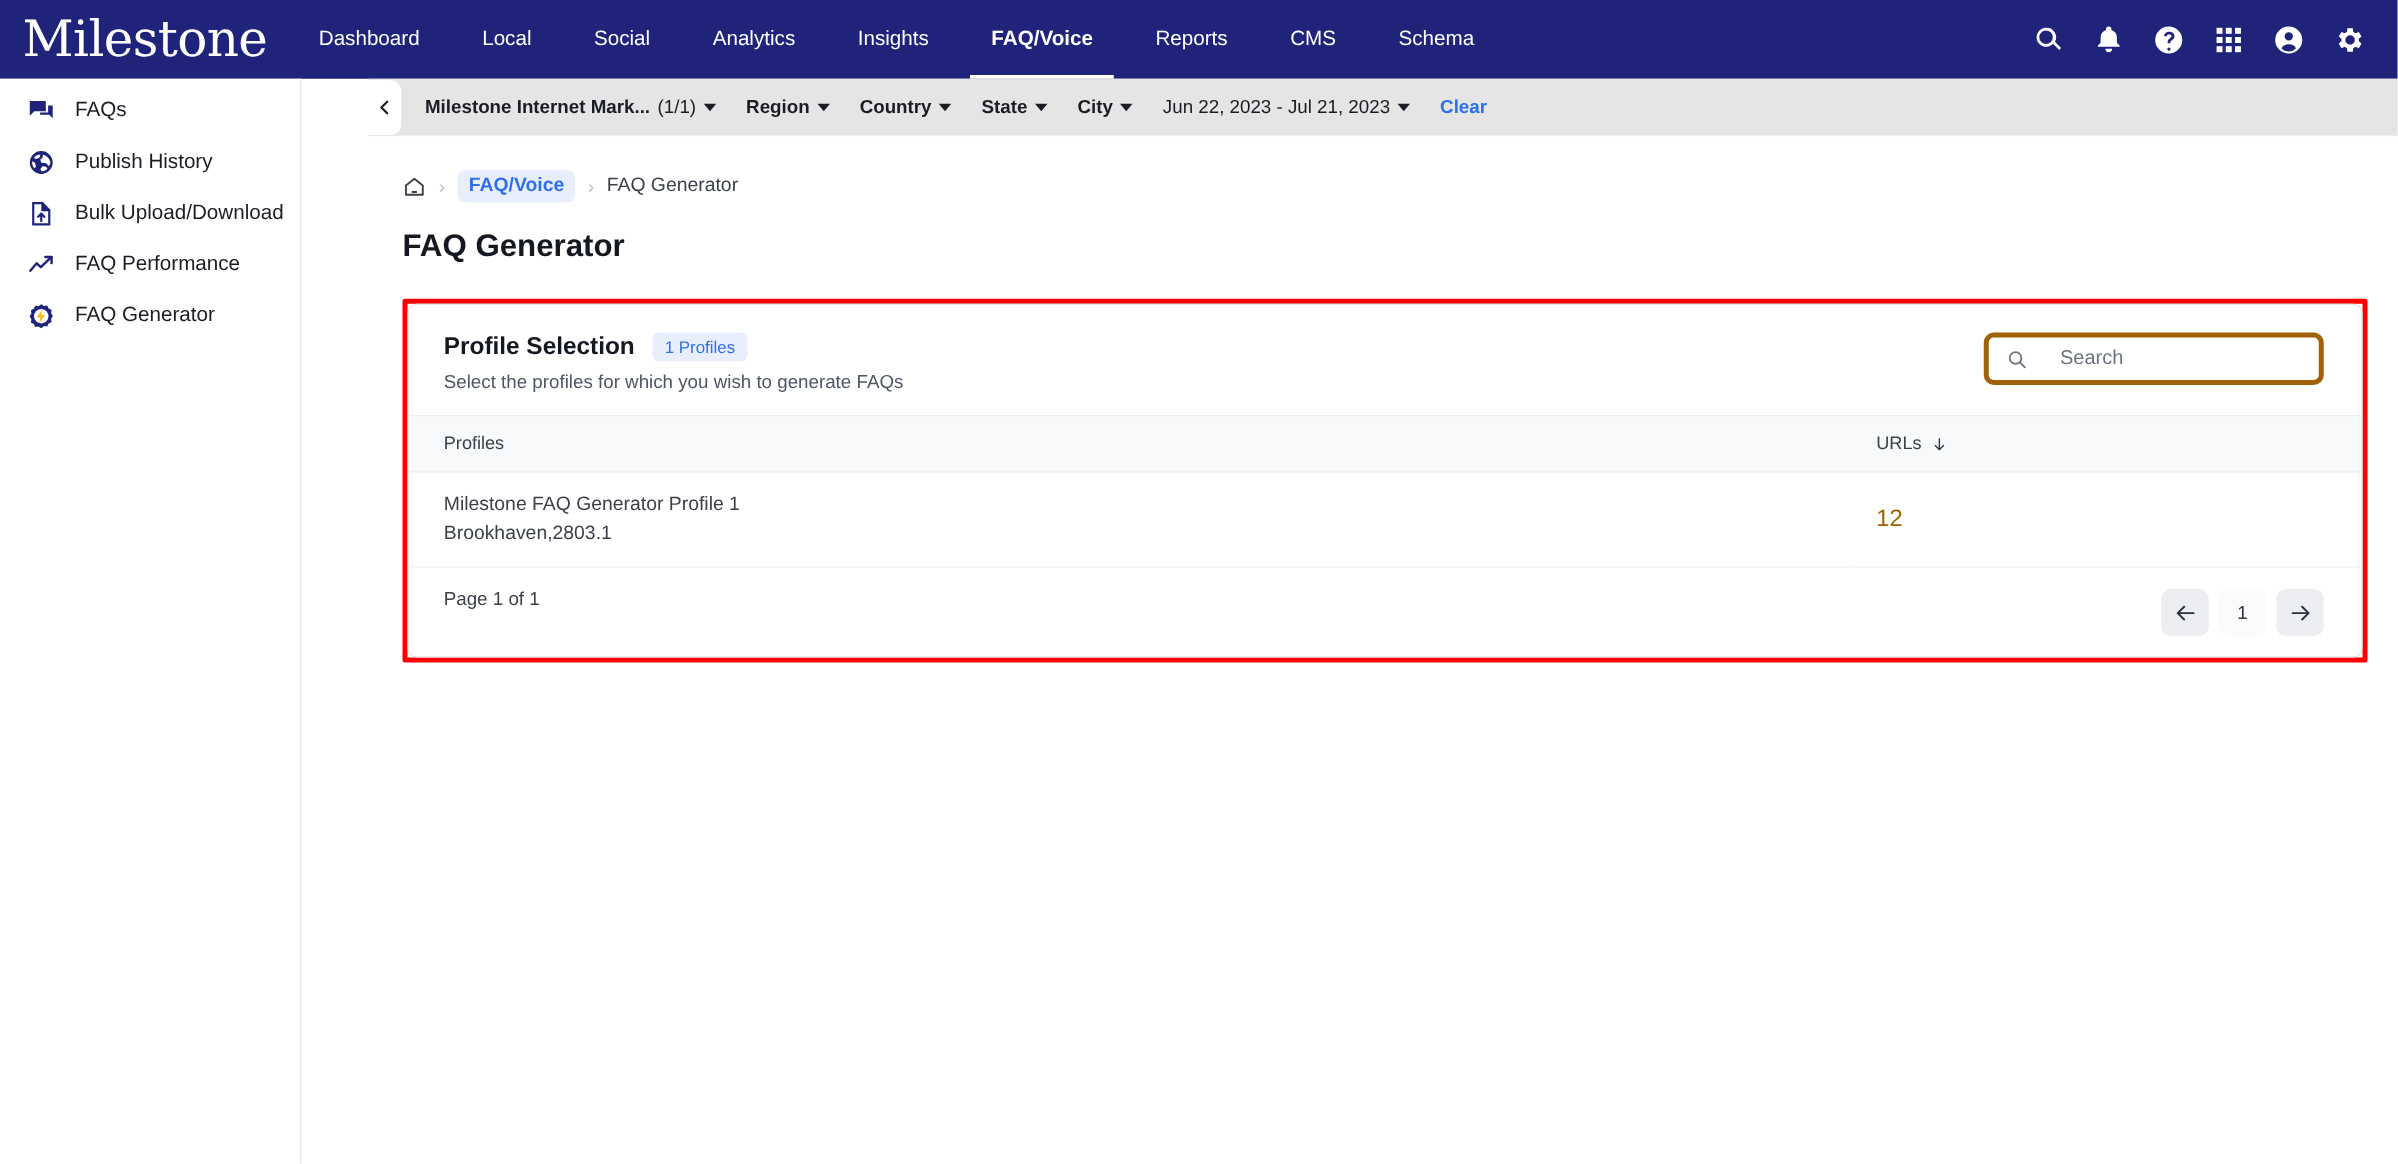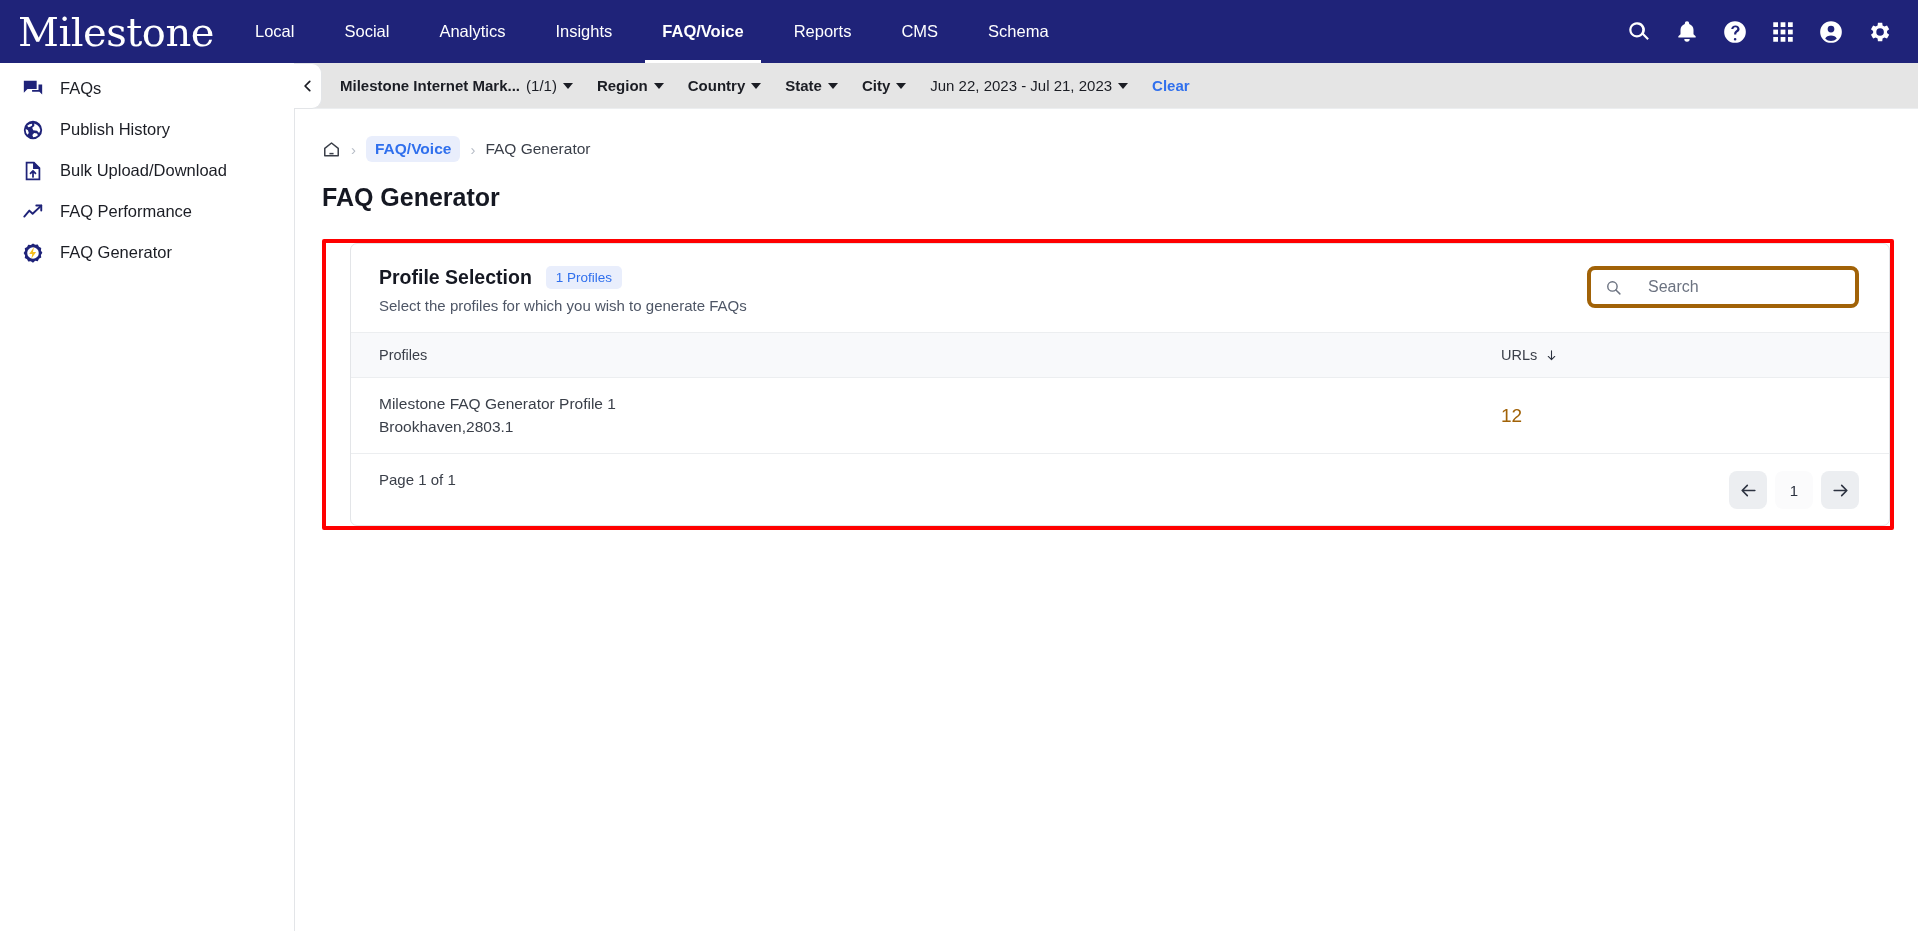--- a/index.html
+++ b/index.html
@@ -40,21 +40,21 @@
   }
   .navicons {
     margin-left: auto; display: flex; align-items: center;
     gap: 22px; padding-right: 26px;
   }
   .navicons .ico { width: 26px; height: 26px; display: block; cursor: pointer; fill: #ffffff; }
 
   
   .sidebar {
     position: absolute; top: 63px; left: 0;
-    width: 295px; height: 868px;
+    width: 241px; height: 868px;
     background: #ffffff;
     border-right: 1px solid #e3e5e8;
     padding-top: 5px;
   }
   .side-item {
     display: flex; align-items: center;
     height: 41px; padding-left: 22px; gap: 16px;
     cursor: pointer;
   }
   .side-item .sico { width: 22px; height: 22px; flex: 0 0 22px; display: block; }
@@ -117,21 +117,20 @@
     margin-top: 27px;
     width: 1572px;
     border: 4px solid #ff0000;
     border-radius: 2px;
   }
   .card {
     background: #ffffff;
     border: 1px solid #e3e5e8;
     border-radius: 7px;
     overflow: hidden;
-    margin-left: 24px;
   }
   .card-head {
     display: flex; align-items: flex-start;
     padding: 22px 30px 18px 28px;
   }
   .ch-left { flex: 1; }
   .ch-title-row { display: flex; align-items: center; gap: 14px; }
   .ch-title { font-size: 19.5px; font-weight: bold; color: #151822; }
   .ch-badge {
     background: #e9eefc; color: #2f6fed;
@@ -197,20 +196,21 @@
     font-size: 15px; color: #2c3240; cursor: pointer;
   }
 </style>
 </head>
 <body>
 
 <div class="topnav">
   <div class="brand">Milestone</div>
 
   <div class="navitems">
+    <div class="navitem">Dashboard</div>
     <div class="navitem">Local</div>
     <div class="navitem">Social</div>
     <div class="navitem">Analytics</div>
     <div class="navitem">Insights</div>
     <div class="navitem active">FAQ/Voice</div>
     <div class="navitem">Reports</div>
     <div class="navitem">CMS</div>
     <div class="navitem">Schema</div>
   </div>
 

